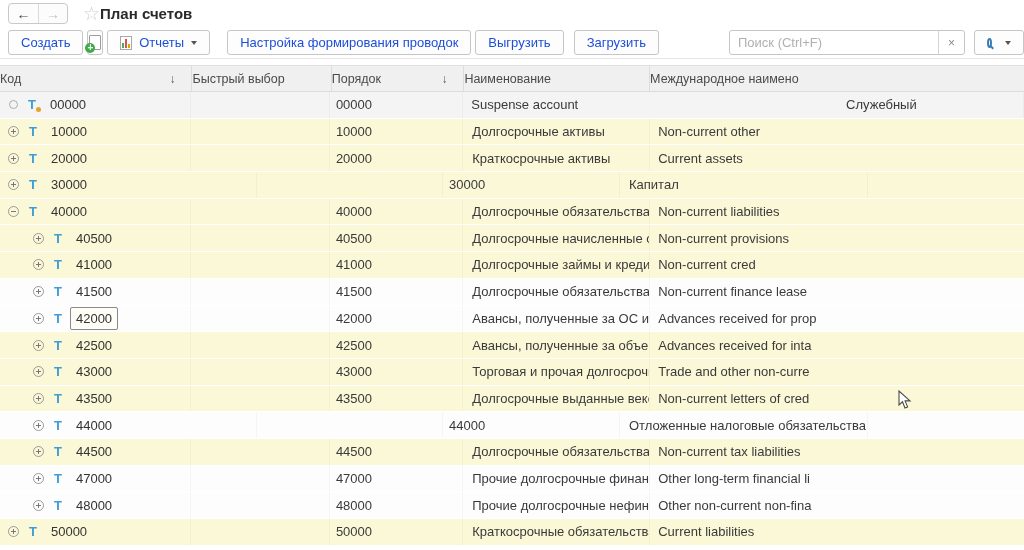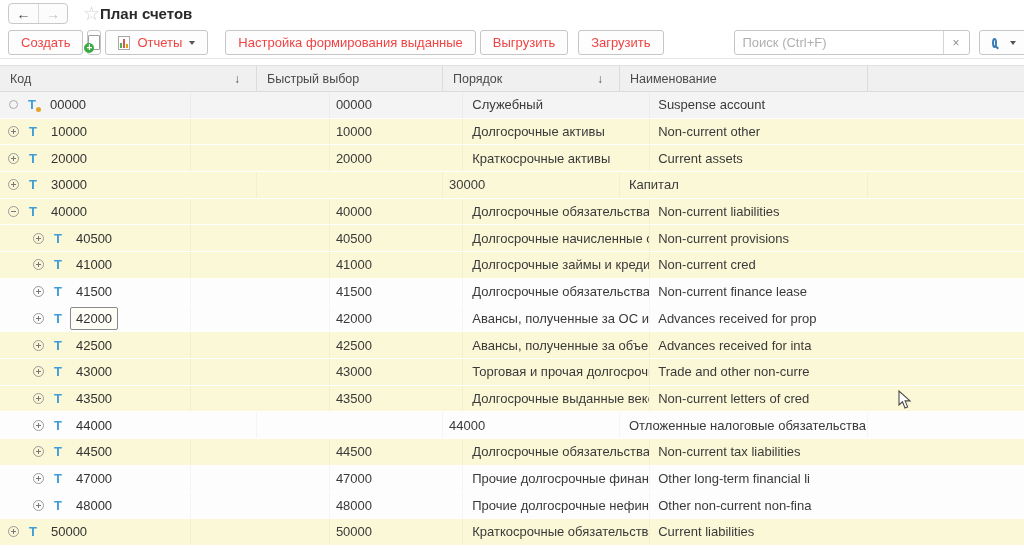--- a/index.html
+++ b/index.html
@@ -15,21 +15,21 @@
   .nav-back { color:#3f3f3f; font-weight:bold; }
   .nav-fwd  { color:#bfbfbf; font-weight:bold; border-left:1px solid #dadada; }
   .star { margin-left:15px; font-size:19px; color:#cfcfcf; line-height:1; }
   .page-title { margin-left:0; font-size:15px; font-weight:bold; color:#2a2a2a; }
 
   
   .cmdbar { height:32px; display:flex; align-items:center; padding:0 0 0 8px;
     border-bottom:1px solid #e6e6e6; }
   .btn { height:25px; display:inline-flex; align-items:center; justify-content:center;
     padding:0 12px; border:1px solid #c6c6c6; border-radius:3px; background:#fdfdfd;
-    font-size:13px; color:#ef4444; white-space:nowrap; }
+    font-size:13px; color:#1d4ed8; white-space:nowrap; }
   .btn .caret { margin-left:7px; width:0; height:0; border-left:3.5px solid transparent;
     border-right:3.5px solid transparent; border-top:4px solid #555; }
   .btn-icon-only { width:28px; padding:0; }
   .gap8 { margin-left:4px; } .gap10 { margin-left:10px; } .gap17 { margin-left:17px; }
 
   
   .newdoc { width:12px; height:15px; border:1px solid #9d9d9d; border-radius:1px;
     background:#fff; position:relative; }
   .newdoc::after { content:'+'; position:absolute; left:-5px; bottom:-4px; width:10px;
     height:10px; background:#3cab44; color:#fff; border-radius:50%; font-size:10px;
@@ -57,21 +57,21 @@
     align-items:center; justify-content:center; font-size:12px; color:#8a8a8a; }
   .search-opts { margin-left:9px; width:50px; }
   .mag { width:10px; height:10px; border:2px solid #3a7cb8; border-radius:50%;
     position:relative; margin-right:6px; }
   .mag::after { content:''; position:absolute; width:5px; height:2px; background:#3a7cb8;
     right:-4px; bottom:-2px; transform:rotate(45deg); }
 
   
   .thead { margin-top:6px; height:27px; background:#f0f0f0; border-top:1px solid #e0e0e0;
     border-bottom:1px solid #dcdcdc; display:flex; font-size:12.5px; color:#4a4a4a; }
-  .th { display:flex; align-items:center; padding-left:10px; border-right:1px solid #dcdcdc;
+  .th { display:flex; align-items:center; border-right:1px solid #dcdcdc;
     overflow:hidden; white-space:nowrap; }
   .th .sort { margin-left:auto; margin-right:16px; color:#555; font-size:12px; }
   .w-code  { width:257px; } .w-quick { width:186px; } .w-order { width:177px; }
   .w-name  { width:248px; } .w-intl  { width:500px; border-right:0; }
 
   .tbody { width:1024px; }
   .row { display:flex; height:26.7px; border-bottom:1px solid #ffffff; align-items:stretch; }
   .bg-yellow { background:#fbf8d7; }
   .bg-white  { background:#fdfdfd; }
   .bg-gray   { background:#f4f4f4; }
@@ -115,21 +115,21 @@
 <div class="cmdbar">
   <button class="btn">Создать</button>
   <button class="btn btn-icon-only gap8">
     <span class="newdoc"></span>
   </button>
   <button class="btn gap8">
     <span class="rep"></span>
     <span>Отчеты</span>
     <span class="caret"></span>
   </button>
-  <button class="btn gap17">Настройка формирования выданные</button>
+  <button class="btn gap17">Настройка формирования проводок</button>
   <button class="btn gap8">Выгрузить</button>
   <button class="btn gap10">Загрузить</button>
 
   <div class="search-wrap">
     <div class="search-box">
       <input class="search-input" type="text" placeholder="Поиск (Ctrl+F)" style="">
       <div class="search-clear">×</div>
     </div>
     <button class="btn search-opts">
       <span class="mag"></span>
@@ -147,33 +147,36 @@
   <div class="th w-quick">
     <span>Быстрый выбор</span>
   </div>
   <div class="th w-order">
     <span>Порядок</span>
     <span class="sort">↓</span>
   </div>
   <div class="th w-name">
     <span>Наименование</span>
   </div>
+  <div class="th w-intl">
+    <span>Международное наимено</span>
+  </div>
 </div>
 
 <div class="tbody">
     <div class="row bg-gray lvl1">
     <div class="cell w-code">
       <span class="toggle circle"></span>
       <span class="t-icon dot">T</span>
       <span class="code-box">00000</span>
     </div>
     <div class="cell w-quick c-quick"></div>
     <div class="cell w-order c-order">00000</div>
+    <div class="cell w-intl c-intl">Suspense account</div>
     <div class="cell w-name c-name">Служебный</div>
-    <div class="cell w-intl c-intl">Suspense account</div>
   </div>
     <div class="row bg-yellow lvl1">
     <div class="cell w-code">
       <span class="toggle plus"></span>
       <span class="t-icon">T</span>
       <span class="code-box">10000</span>
     </div>
     <div class="cell w-quick c-quick"></div>
     <div class="cell w-order c-order">10000</div>
     <div class="cell w-name c-name">Долгосрочные активы</div>

